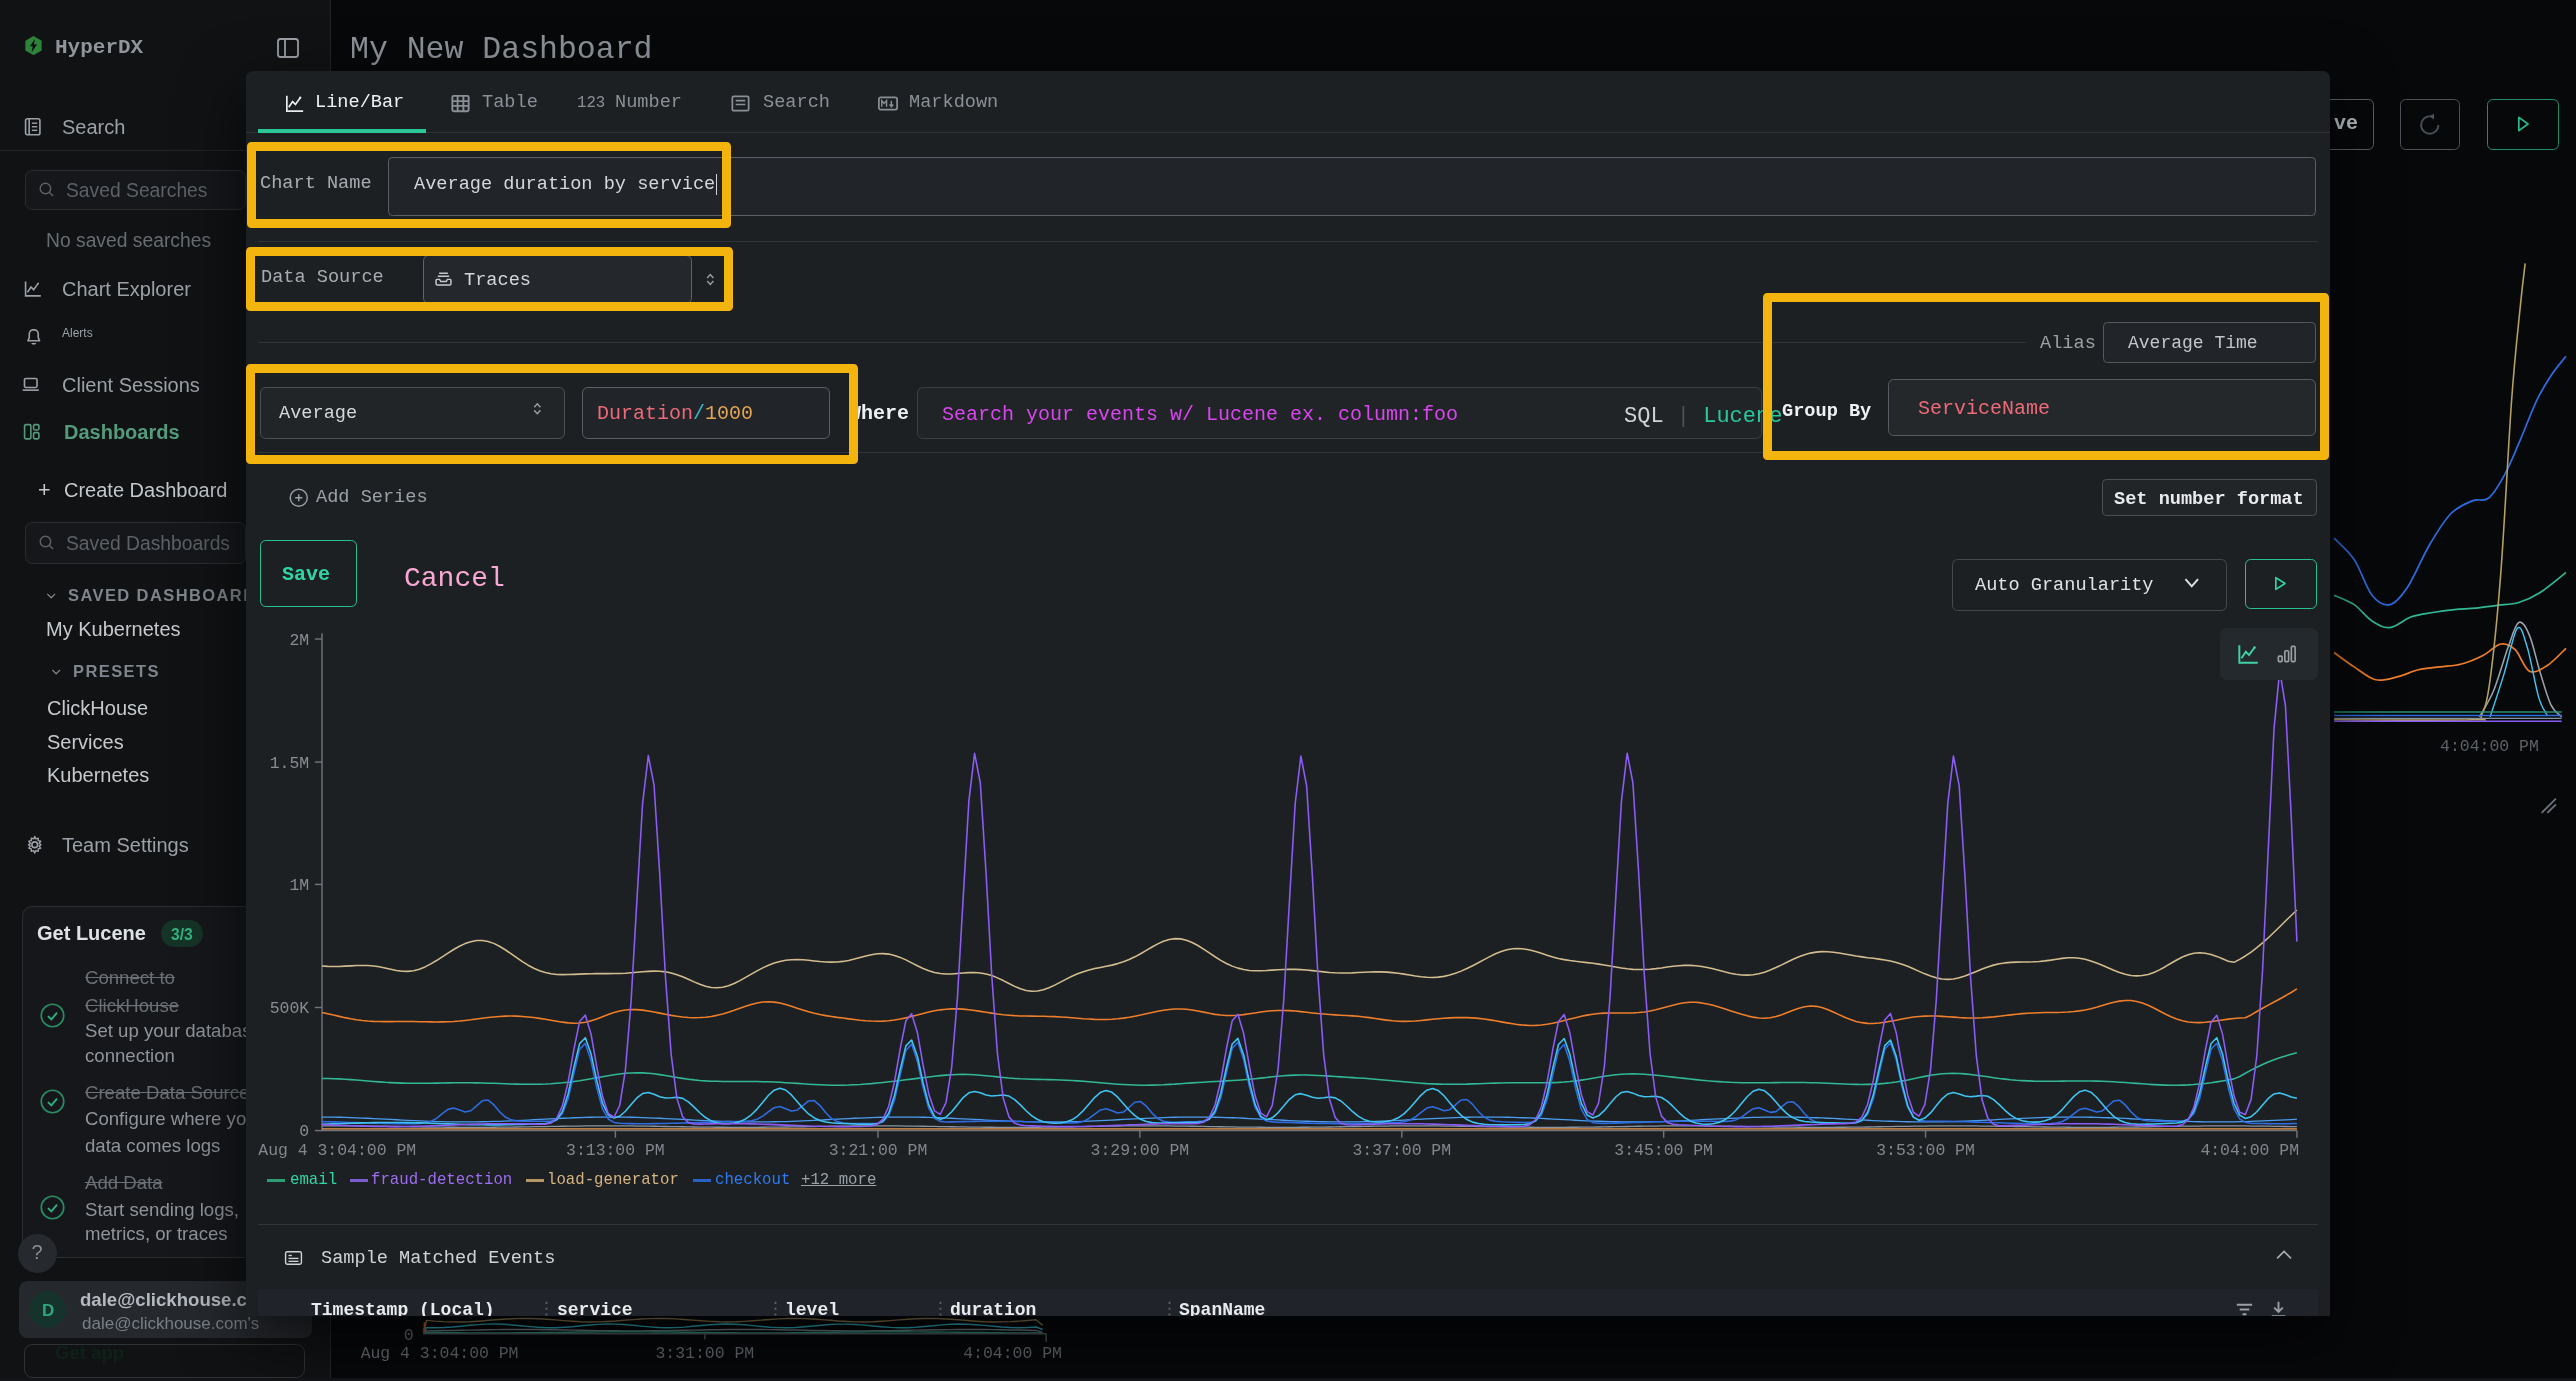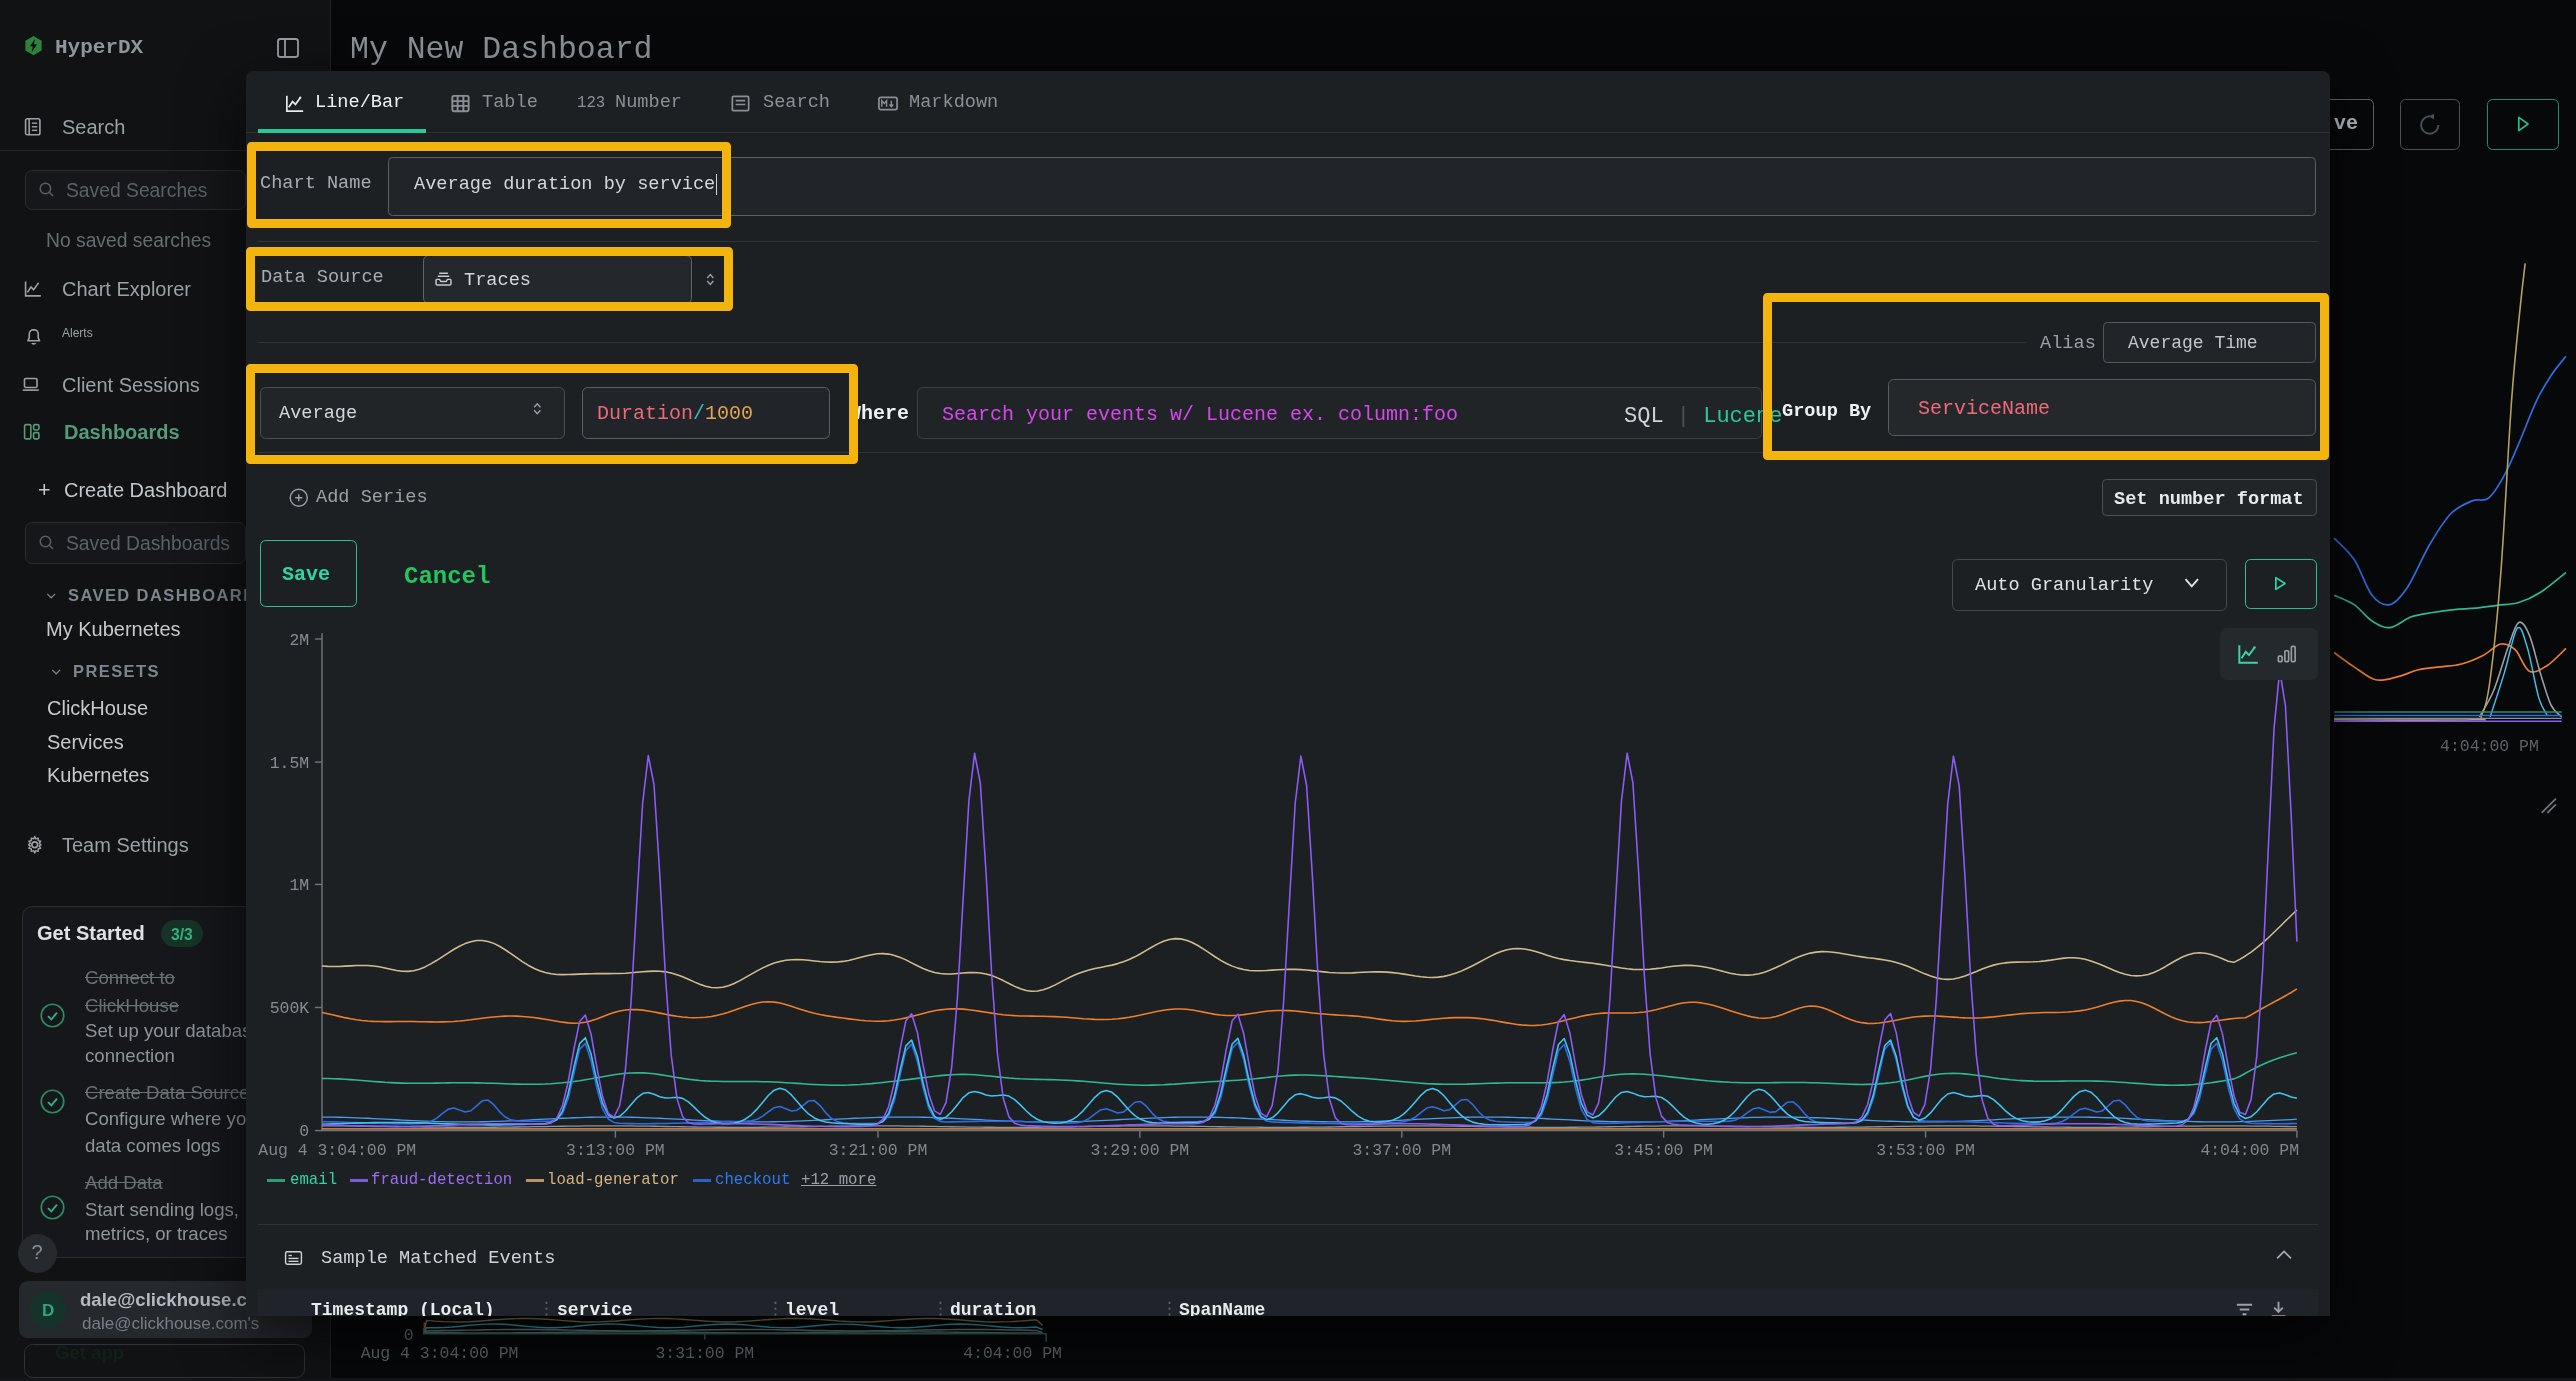--- a/index.html
+++ b/index.html
@@ -76,21 +76,21 @@
 <div class="abs sans" style="left:73px;top:662px;font-size:16.5px;letter-spacing:1.4px;color:#7e858c;font-weight:600">PRESETS</div>
 <div class="abs sans" style="left:47px;top:697px;font-size:20px;color:#c6cacd">ClickHouse</div>
 <div class="abs sans" style="left:47px;top:731px;font-size:20px;color:#c6cacd">Services</div>
 <div class="abs sans" style="left:47px;top:764px;font-size:20px;color:#c6cacd">Kubernetes</div>
 <svg style="position:absolute;left:23.6px;top:834px" width="21.5" height="21.5" viewBox="0 0 24 24" fill="none">
     <circle cx="12" cy="12" r="3.2" stroke="#9ba1a7" stroke-width="1.8"></circle>
     <path d="M12 2.8 L13.2 5.4 L15.9 4.6 L15.8 7.4 L18.6 8.1 L16.9 10.4 L19 12 L16.9 13.6 L18.6 15.9 L15.8 16.6 L15.9 19.4 L13.2 18.6 L12 21.2 L10.8 18.6 L8.1 19.4 L8.2 16.6 L5.4 15.9 L7.1 13.6 L5 12 L7.1 10.4 L5.4 8.1 L8.2 7.4 L8.1 4.6 L10.8 5.4 Z" stroke="#9ba1a7" stroke-width="1.6" stroke-linejoin="round"></path>
   </svg>
 <div class="abs sans" style="left:62px;top:834px;font-size:20px;color:#9ba1a7;font-weight:normal">Team Settings</div>
 <div class="abs" style="left:22px;top:906px;width:278px;height:352px;background:#15171b;border:1.4px solid #2a2e33;border-radius:10px"></div>
-<div class="abs sans" style="left:37px;top:922px;font-size:20px;font-weight:bold;color:#dfe2e5">Get Started</div>
+<div class="abs sans" style="left:37px;top:922px;font-size:20px;font-weight:bold;color:#dfe2e5">Get Lucene</div>
 <div class="abs" style="left:161px;top:920px;width:42px;height:27px;background:#153326;border-radius:71px"></div>
 <div class="abs sans" style="left:171px;top:926px;font-size:15.7px;font-weight:bold;color:#32b381">3/3</div>
 <svg style="position:absolute;left:39px;top:1002px" width="27" height="27" viewBox="0 0 24 24" fill="none">
     <circle cx="12" cy="12" r="10" stroke="#2c8a60" stroke-width="1.5"></circle>
     <path d="M8 12.5 L11 15.5 L16 9.5" stroke="#31b07f" stroke-width="1.7" fill="none"></path>
   </svg>
 <svg style="position:absolute;left:39px;top:1088px" width="27" height="27" viewBox="0 0 24 24" fill="none">
     <circle cx="12" cy="12" r="10" stroke="#2c8a60" stroke-width="1.5"></circle>
     <path d="M8 12.5 L11 15.5 L16 9.5" stroke="#31b07f" stroke-width="1.7" fill="none"></path>
   </svg>
@@ -224,21 +224,21 @@
 <div class="abs" style="left:2103px;top:322px;width:213px;height:41px;background:#212428;border:1.4px solid #53585d;border-radius:4.3px"></div>
 <div class="abs mono" style="left:2128px;top:333px;font-size:18px;color:#c2c7cc">Average Time</div>
 <div class="abs" style="left:258px;top:452px;width:2060px;height:1.4px;background:#30343a"></div>
 <svg style="position:absolute;left:288px;top:487px" width="21.5" height="21.5" viewBox="0 0 24 24" fill="none">
         <circle cx="12" cy="12" r="9.5" stroke="#9aa1a8" stroke-width="1.6"></circle>
         <path d="M12 8 L12 16 M8 12 L16 12" stroke="#9aa1a8" stroke-width="1.6"></path>
       </svg>
 <div class="abs mono" style="left:316px;top:487px;font-size:18.6px;color:#9aa1a8;font-weight:normal">Add Series</div>
 <div class="abs" style="left:260px;top:540px;width:97px;height:67px;border:1.4px solid #2abf92;border-radius:5.7px"></div>
 <div class="abs mono" style="left:282px;top:563px;font-size:20px;color:#2fd6a4;font-weight:bold">Save</div>
-<div class="abs mono" style="left:404px;top:563px;font-size:24px;color:#22c55e;font-weight:bold">Cancel</div>
+<div class="abs mono" style="left:404px;top:563px;font-size:28px;color:#f9a8d4;font-weight:normal">Cancel</div>
 <svg width="2576" height="1381" style="position:absolute;left:0;top:0" viewBox="0 0 3600 1930">
 <path d="M450.0 885.0 L450.0 1580.0 L3210.0 1580.0" stroke="#6e757c" stroke-width="2" fill="none"></path>
 <line x1="440.0" y1="893" x2="450.0" y2="893" stroke="#6e757c" stroke-width="2"></line>
 <text x="432.0" y="901" font-family="Liberation Mono" font-size="23" fill="#878d93" text-anchor="end">2M</text>
 <line x1="440.0" y1="1065" x2="450.0" y2="1065" stroke="#6e757c" stroke-width="2"></line>
 <text x="432.0" y="1073" font-family="Liberation Mono" font-size="23" fill="#878d93" text-anchor="end">1.5M</text>
 <line x1="440.0" y1="1236" x2="450.0" y2="1236" stroke="#6e757c" stroke-width="2"></line>
 <text x="432.0" y="1244" font-family="Liberation Mono" font-size="23" fill="#878d93" text-anchor="end">1M</text>
 <line x1="440.0" y1="1408" x2="450.0" y2="1408" stroke="#6e757c" stroke-width="2"></line>
 <text x="432.0" y="1416" font-family="Liberation Mono" font-size="23" fill="#878d93" text-anchor="end">500K</text>

